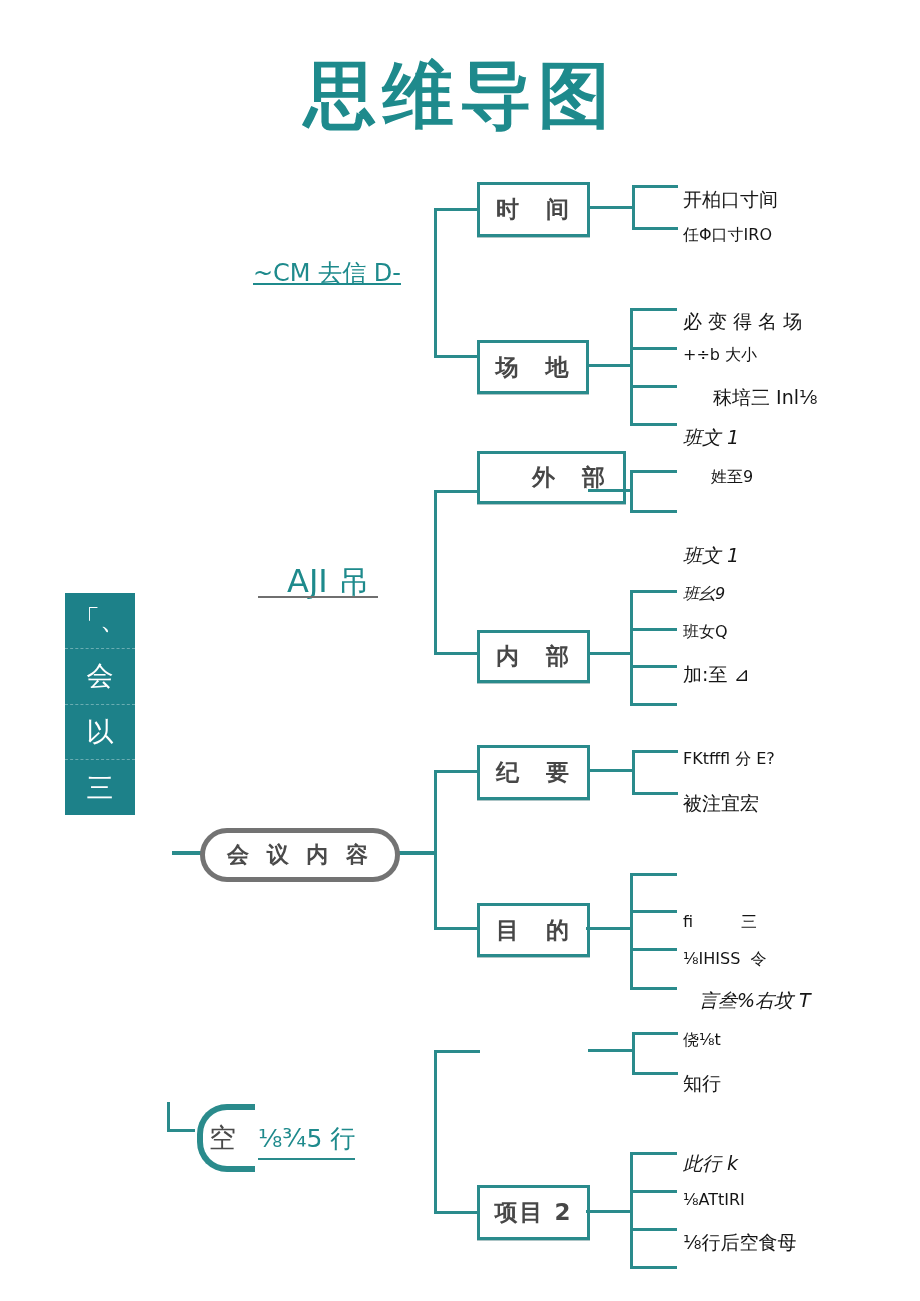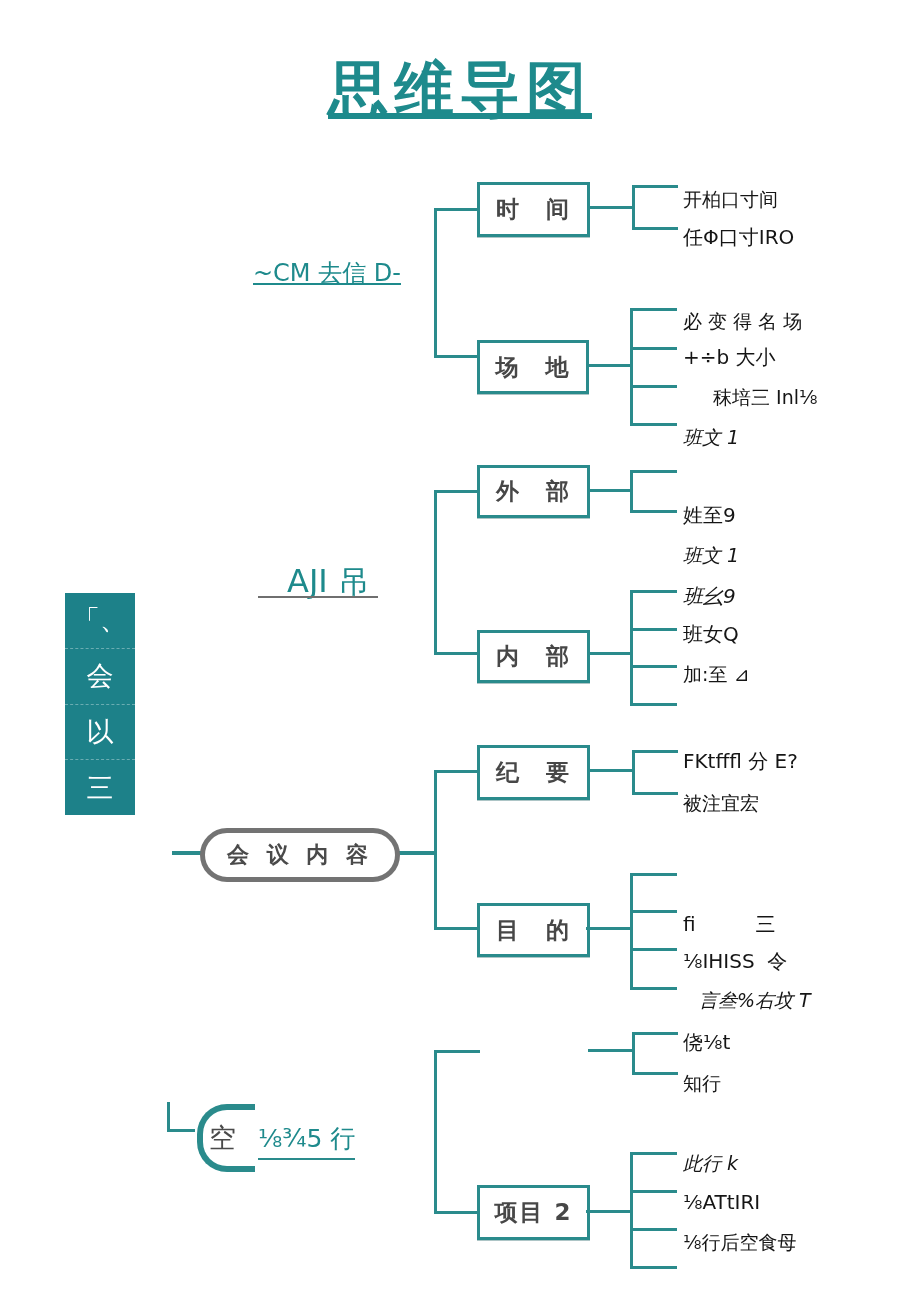--- a/index.html
+++ b/index.html
@@ -1,30 +1,30 @@
 <!DOCTYPE html>
 <html><head>
 <meta charset="utf-8">
 <style>
   html,body{margin:0;padding:0;background:#ffffff;}
   .canvas{position:relative;width:920px;height:1301px;background:#ffffff;overflow:hidden;
           font-family:"DejaVu Sans","Liberation Sans",sans-serif;}
   .hl{position:absolute;background:#2a8b8c;height:3px;}
   .vl{position:absolute;background:#2a8b8c;width:3px;}
   .title{position:absolute;left:0;top:58px;width:920px;text-align:center;
-         color:#1e8a8c;font-size:60px;font-weight:bold;letter-spacing:6px;line-height:1.05;text-decoration:underline;}
+         color:#1e8a8c;font-size:72px;font-weight:bold;letter-spacing:6px;line-height:1.05;}
   .node-box{position:absolute;border:3px solid #2a8b8c;background:#fff;
             display:flex;align-items:center;justify-content:center;
             color:#474747;font-size:23px;font-weight:bold;letter-spacing:2px;
             box-shadow:0 1px 0 rgba(20,90,92,.35);}
   .oval{position:absolute;border:5px solid #737373;border-radius:30px;background:#fff;
         display:flex;align-items:center;justify-content:center;
         color:#4a4a4a;font-size:22px;font-weight:bold;letter-spacing:5px;}
   .leaf{position:absolute;color:#151515;font-size:19px;white-space:pre;line-height:1.1;}
-  .leaf.big{font-size:20px;}
+  .leaf.big{font-size:16px;}
   .leaf.it{font-style:italic;}
   .blabel{position:absolute;color:#1e8a8c;white-space:nowrap;}
   .blabel.u{text-decoration:underline;}
   .banner{position:absolute;left:65px;top:593px;width:70px;height:222px;background:#1d8189;
           display:flex;flex-direction:column;}
   .banner .row{flex:1;display:flex;align-items:center;justify-content:center;
                color:#ffffff;font-size:27px;border-bottom:1px dashed rgba(255,255,255,.35);}
   .banner .row:last-child{border-bottom:none;}
   .cshape{position:absolute;left:197px;top:1104px;width:52px;height:56px;
           border:6px solid #2a8b8c;border-right:none;border-radius:30px 0 0 30px;}
@@ -70,26 +70,26 @@
   <div class="leaf" style="left:713px;top:387px;">秣培三 Inl⅛</div>
   <div class="leaf it" style="left:683px;top:427px;">班文 1</div>
 
   <div class="vl" style="left:434px;top:490px;height:165px;"></div>
   <div class="hl" style="left:434px;top:490px;width:46px;"></div>
   <div class="hl" style="left:434px;top:652px;width:46px;"></div>
 
   <div class="blabel" style="left:287px;top:560px;font-size:32px;">AJI 吊</div>
   <div class="ulgray" style="left:258px;top:596px;width:120px;"></div>
 
-  <div class="node-box" style="left:477px;top:465px;width:107px;height:47px;">外　部</div>
+  <div class="node-box" style="left:477px;top:451px;width:107px;height:47px;padding-left:36px;">外　部</div>
   <div class="hl" style="left:588px;top:489px;width:44px;"></div>
   <div class="vl" style="left:630px;top:470px;height:43px;"></div>
   <div class="hl" style="left:630px;top:470px;width:47px;"></div>
   <div class="hl" style="left:630px;top:510px;width:47px;"></div>
-  <div class="leaf big" style="left:683px;top:468px;margin-top:36px;">姓至9</div>
+  <div class="leaf big" style="left:711px;top:468px;">姓至9</div>
   <div class="leaf it" style="left:683px;top:545px;">班文 1</div>
 
   <div class="node-box" style="left:477px;top:630px;width:107px;height:47px;">内　部</div>
   <div class="hl" style="left:588px;top:652px;width:44px;"></div>
   <div class="vl" style="left:630px;top:590px;height:116px;"></div>
   <div class="hl" style="left:630px;top:590px;width:47px;"></div>
   <div class="hl" style="left:630px;top:628px;width:47px;"></div>
   <div class="hl" style="left:630px;top:665px;width:47px;"></div>
   <div class="hl" style="left:630px;top:703px;width:47px;"></div>
   <div class="leaf big it" style="left:683px;top:585px;">班幺9</div>

